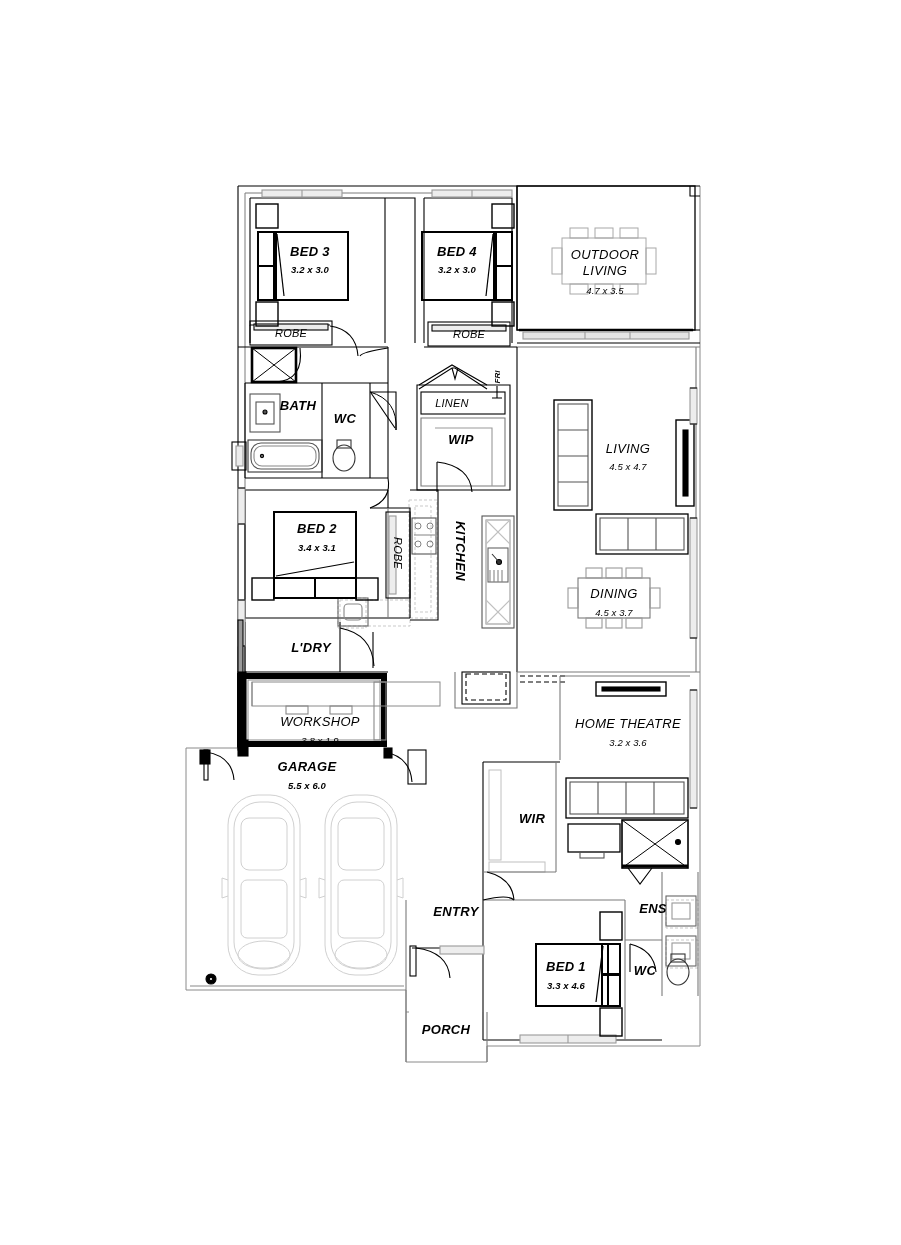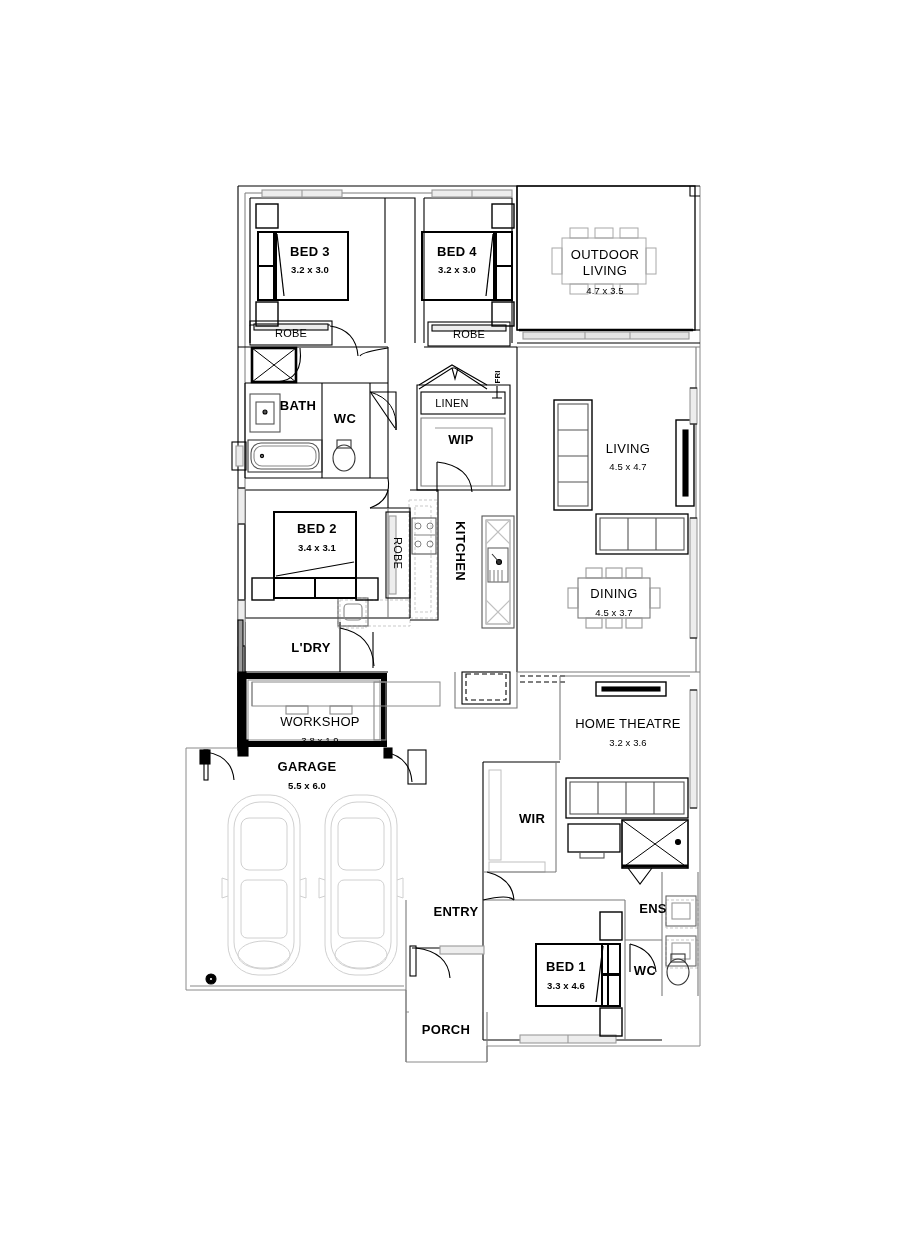--- a/index.html
+++ b/index.html
@@ -1,18 +1,18 @@
 <!DOCTYPE html>
 <html><head>
 <meta charset="utf-8">
 <title>Floor Plan</title>
 <style>
   html,body{margin:0;padding:0;background:#ffffff;}
   body{width:901px;height:1245px;font-family:"Liberation Sans",sans-serif;overflow:hidden;}
-  #plan{position:relative;width:901px;height:1245px;background:#fff;}
+  #plan{position:relative;width:901px;height:1245px;background:#fff;font-style:italic;}
   svg{display:block;}
   .lbl{font-family:"Liberation Sans",sans-serif;font-weight:bold;fill:#000;text-anchor:middle;dominant-baseline:middle;}
   .lbl-room{font-size:13px;letter-spacing:0.3px;}
   .lbl-room-sm{font-size:11px;letter-spacing:0.2px;}
   .lbl-dim{font-size:9.5px;font-weight:bold;letter-spacing:0.1px;}
   .lbl-tiny{font-size:8px;font-weight:bold;}
   .lbl-reg{font-weight:normal;}
 </style>
 </head>
 <body>

